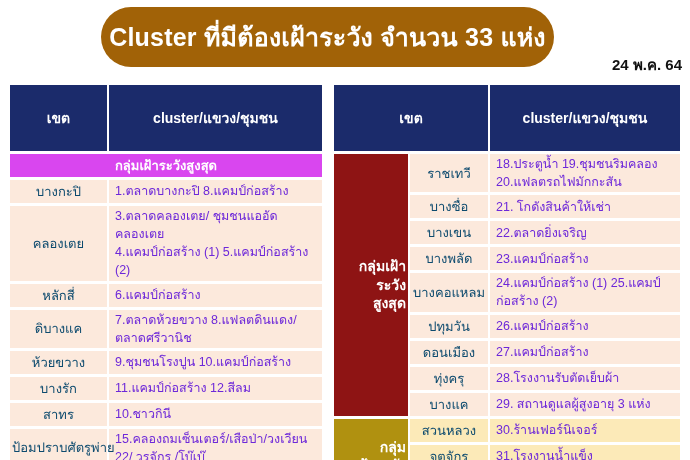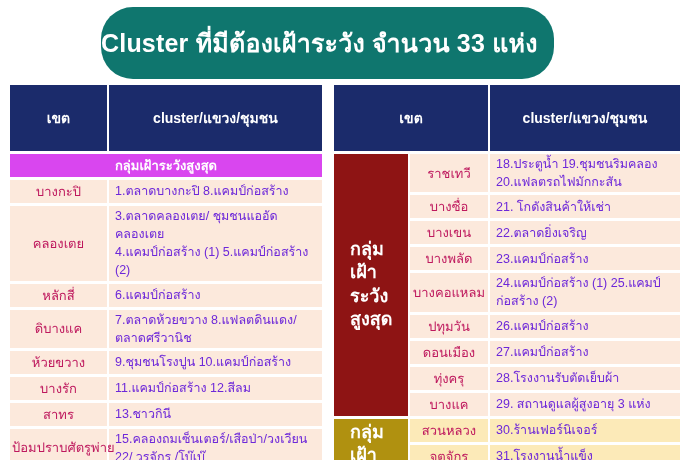--- a/index.html
+++ b/index.html
@@ -1,48 +1,49 @@
 <!DOCTYPE html>
 <html><head>
 <meta charset="utf-8">
 <style>
   html,body{margin:0;padding:0;background:#fff;}
   body{width:690px;height:460px;font-family:"Liberation Sans","DejaVu Sans",sans-serif;}
   .canvas{position:relative;width:690px;height:460px;background:#ffffff;overflow:hidden;}
 
-  .title-pill{position:absolute;left:101px;top:7px;width:453px;height:72px;background:#0f766e;
-    border-radius:32px;display:flex;align-items:center;justify-content:flex-start;}
+  .title-pill{position:absolute;left:101px;top:7px;width:453px;height:60px;background:#a16207;
+    border-radius:32px;display:flex;align-items:center;justify-content:center;}
   .title-pill .title-text{color:#ffffff;font-size:25px;font-weight:600;letter-spacing:.2px;}
   .date{position:absolute;right:8px;top:53px;font-size:15px;font-weight:700;color:#111;}
 
   .tables{position:absolute;top:82px;left:8px;display:flex;gap:8px;align-items:flex-start;}
   table{border-collapse:separate;border-spacing:2px 3px;table-layout:fixed;}
   table.left{width:316px;}
   table.right{width:350px;}
   th{background:#1b2b6b;color:#fff;font-size:14px;font-weight:700;height:32px;text-align:center;
      vertical-align:middle;padding:17px 2px;}
   td{vertical-align:middle;}
   .banner{background:#d946ef;color:#fff;text-align:center;font-size:13px;font-weight:600;height:20px;}
-  .district{background:#fce9dc;text-align:center;font-size:13px;color:#be185d;padding:1px 2px;height:20px;}
+  .district{background:#fce9dc;text-align:center;font-size:13px;color:#0c4a6e;padding:1px 2px;height:20px;}
   .cluster{background:#fce9dc;font-size:12.5px;color:#6d28d9;text-align:left;padding:1px 6px;
      white-space:pre-line;line-height:1.45;height:20px;overflow:hidden;}
-  .group{color:#fff;text-align:left;font-size:18px;font-weight:600;white-space:pre-line;
-     vertical-align:middle;padding:1px 16px;line-height:1.3;}
+  .group{color:#fff;text-align:right;font-size:14px;font-weight:600;white-space:pre-line;
+     vertical-align:middle;padding:1px 2px;line-height:1.3;}
   .group.red{background:#8e1414;}
   .group.gold{background:#b09110;}
   tr.g1 .district,tr.g1 .cluster{background:#fceab8;}
 </style>
 </head>
 <body>
 
 <div class="canvas">
 
   <div class="title-pill">
     <span class="title-text">Cluster ที่มีต้องเฝ้าระวัง จำนวน 33 แห่ง</span>
   </div>
+  <div class="date">24 พ.ค. 64</div>
 
   <div class="tables">
 
     <table class="left">
       <colgroup>
           <col style="width:97px">
           <col>
         </colgroup>
       <tbody>
           <tr>
@@ -72,21 +73,21 @@
       <tr>
         <td class="district">ห้วยขวาง</td>
         <td class="cluster">9.ชุมชนโรงปูน 10.แคมป์ก่อสร้าง</td>
       </tr>
       <tr>
         <td class="district">บางรัก</td>
         <td class="cluster">11.แคมป์ก่อสร้าง 12.สีลม</td>
       </tr>
       <tr>
         <td class="district">สาทร</td>
-        <td class="cluster">13.ชาวกินี</td>
+        <td class="cluster">10.ชาวกินี</td>
       </tr>
       <tr>
         <td class="district">ป้อมปราบศัตรูพ่าย</td>
         <td class="cluster">15.คลองถมเซ็นเตอร์/เสือป่า/วงเวียน 22/ วรจักร /โบ๊เบ๊</td>
       </tr>
 
     </tbody>
       </table>
 
     <table class="right">

